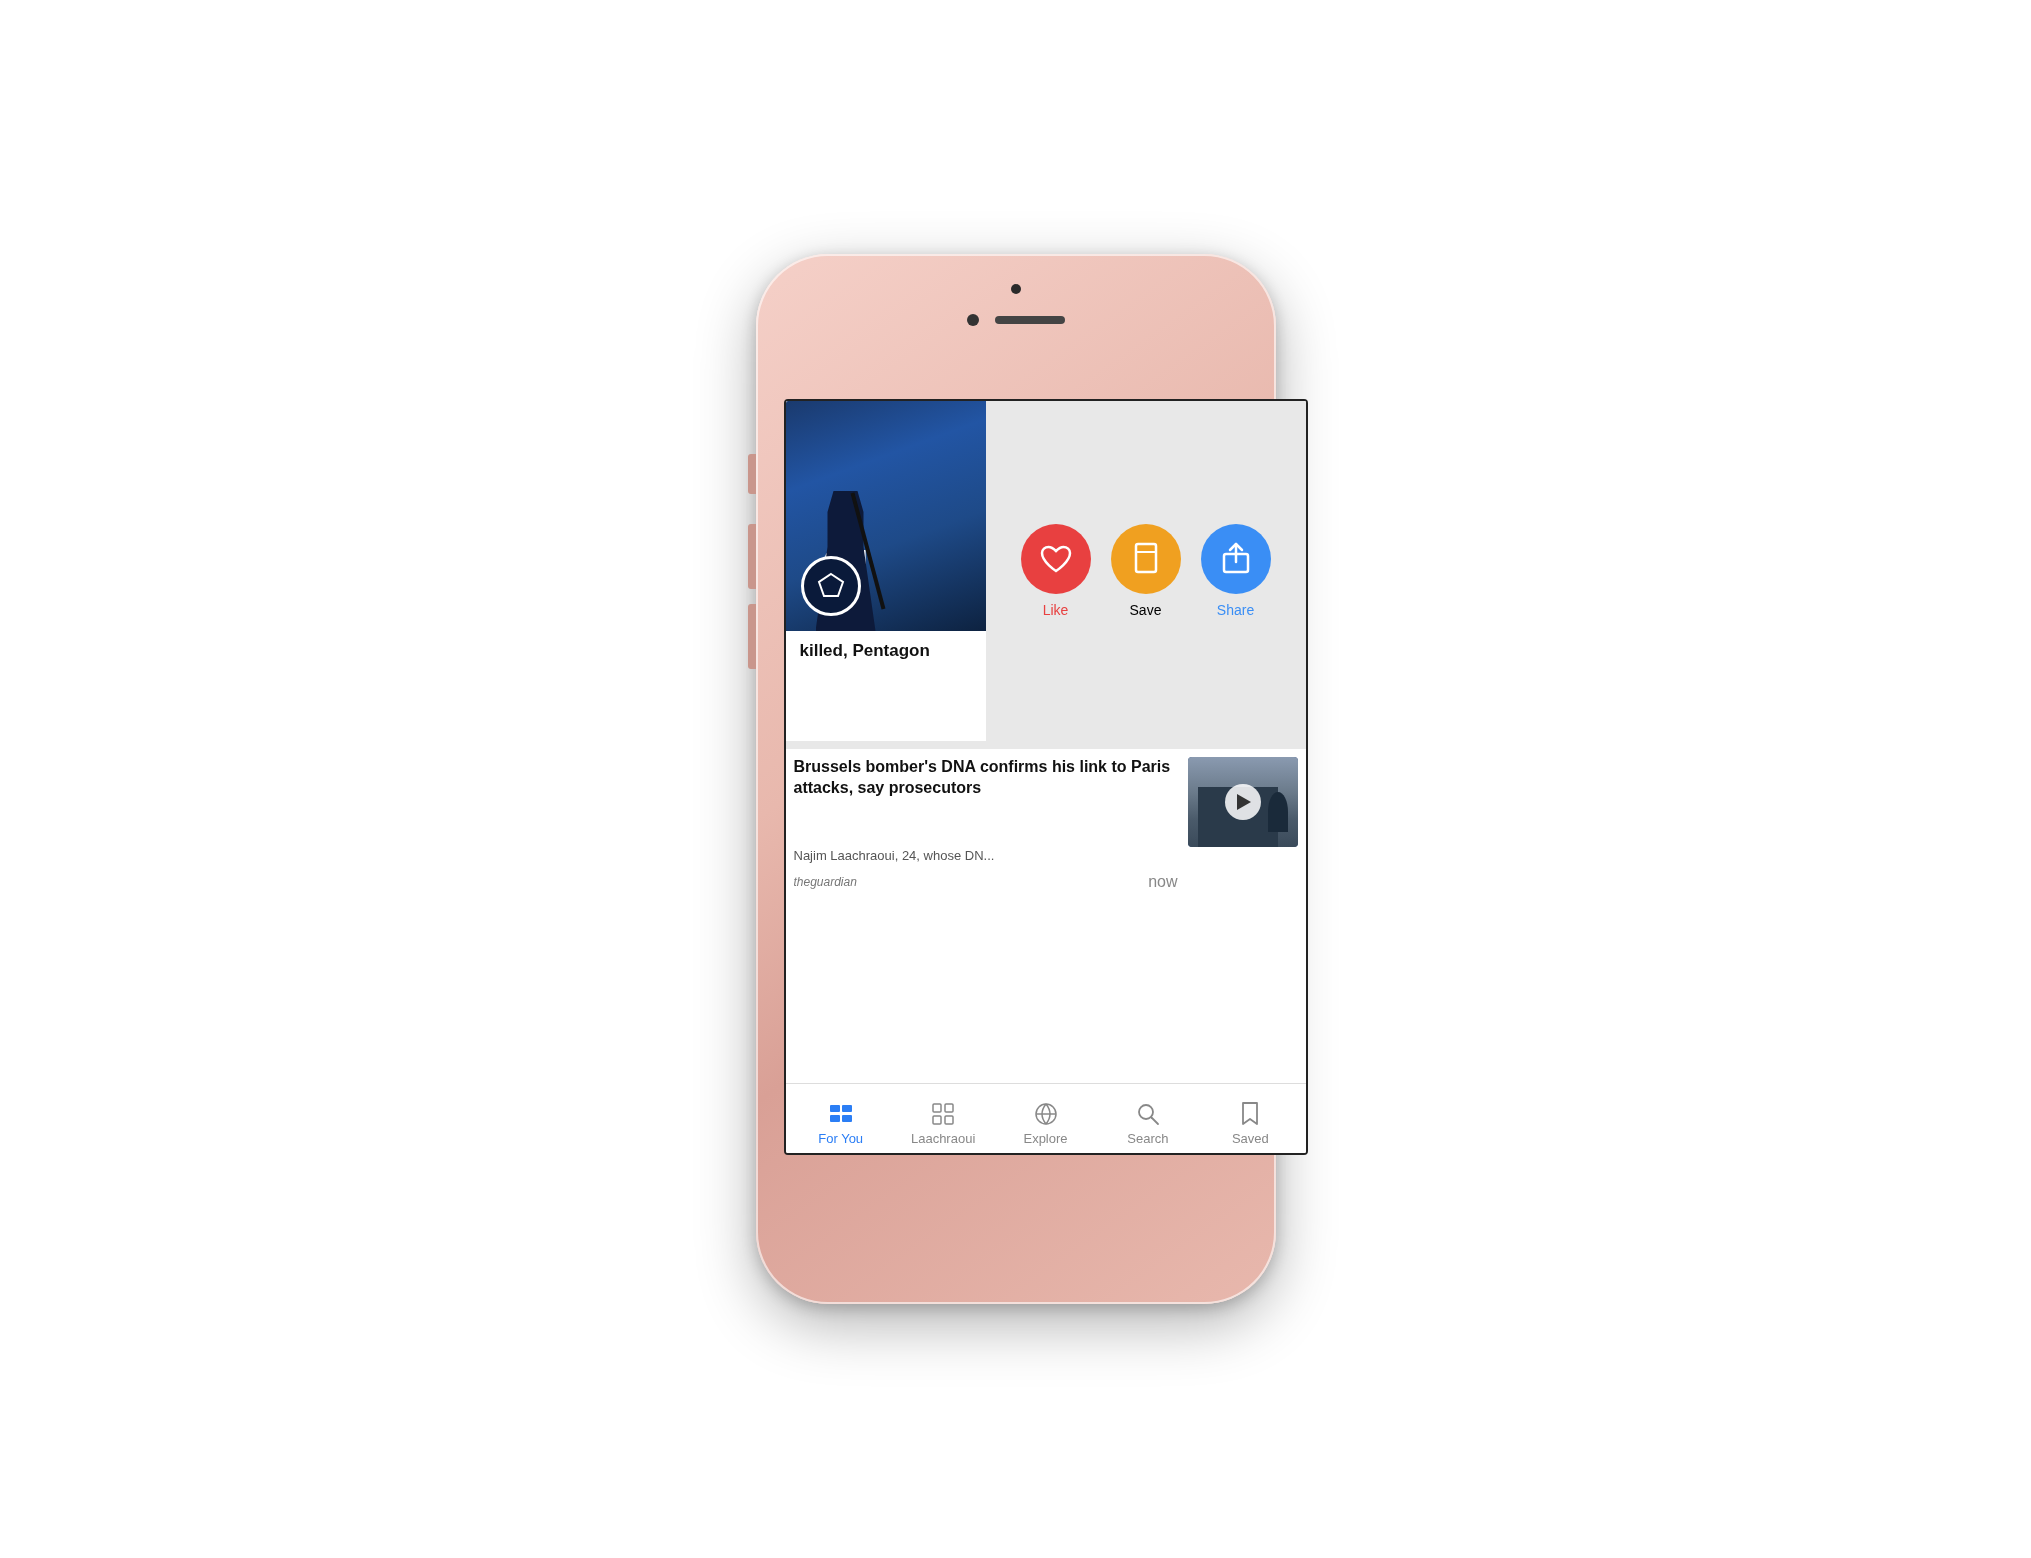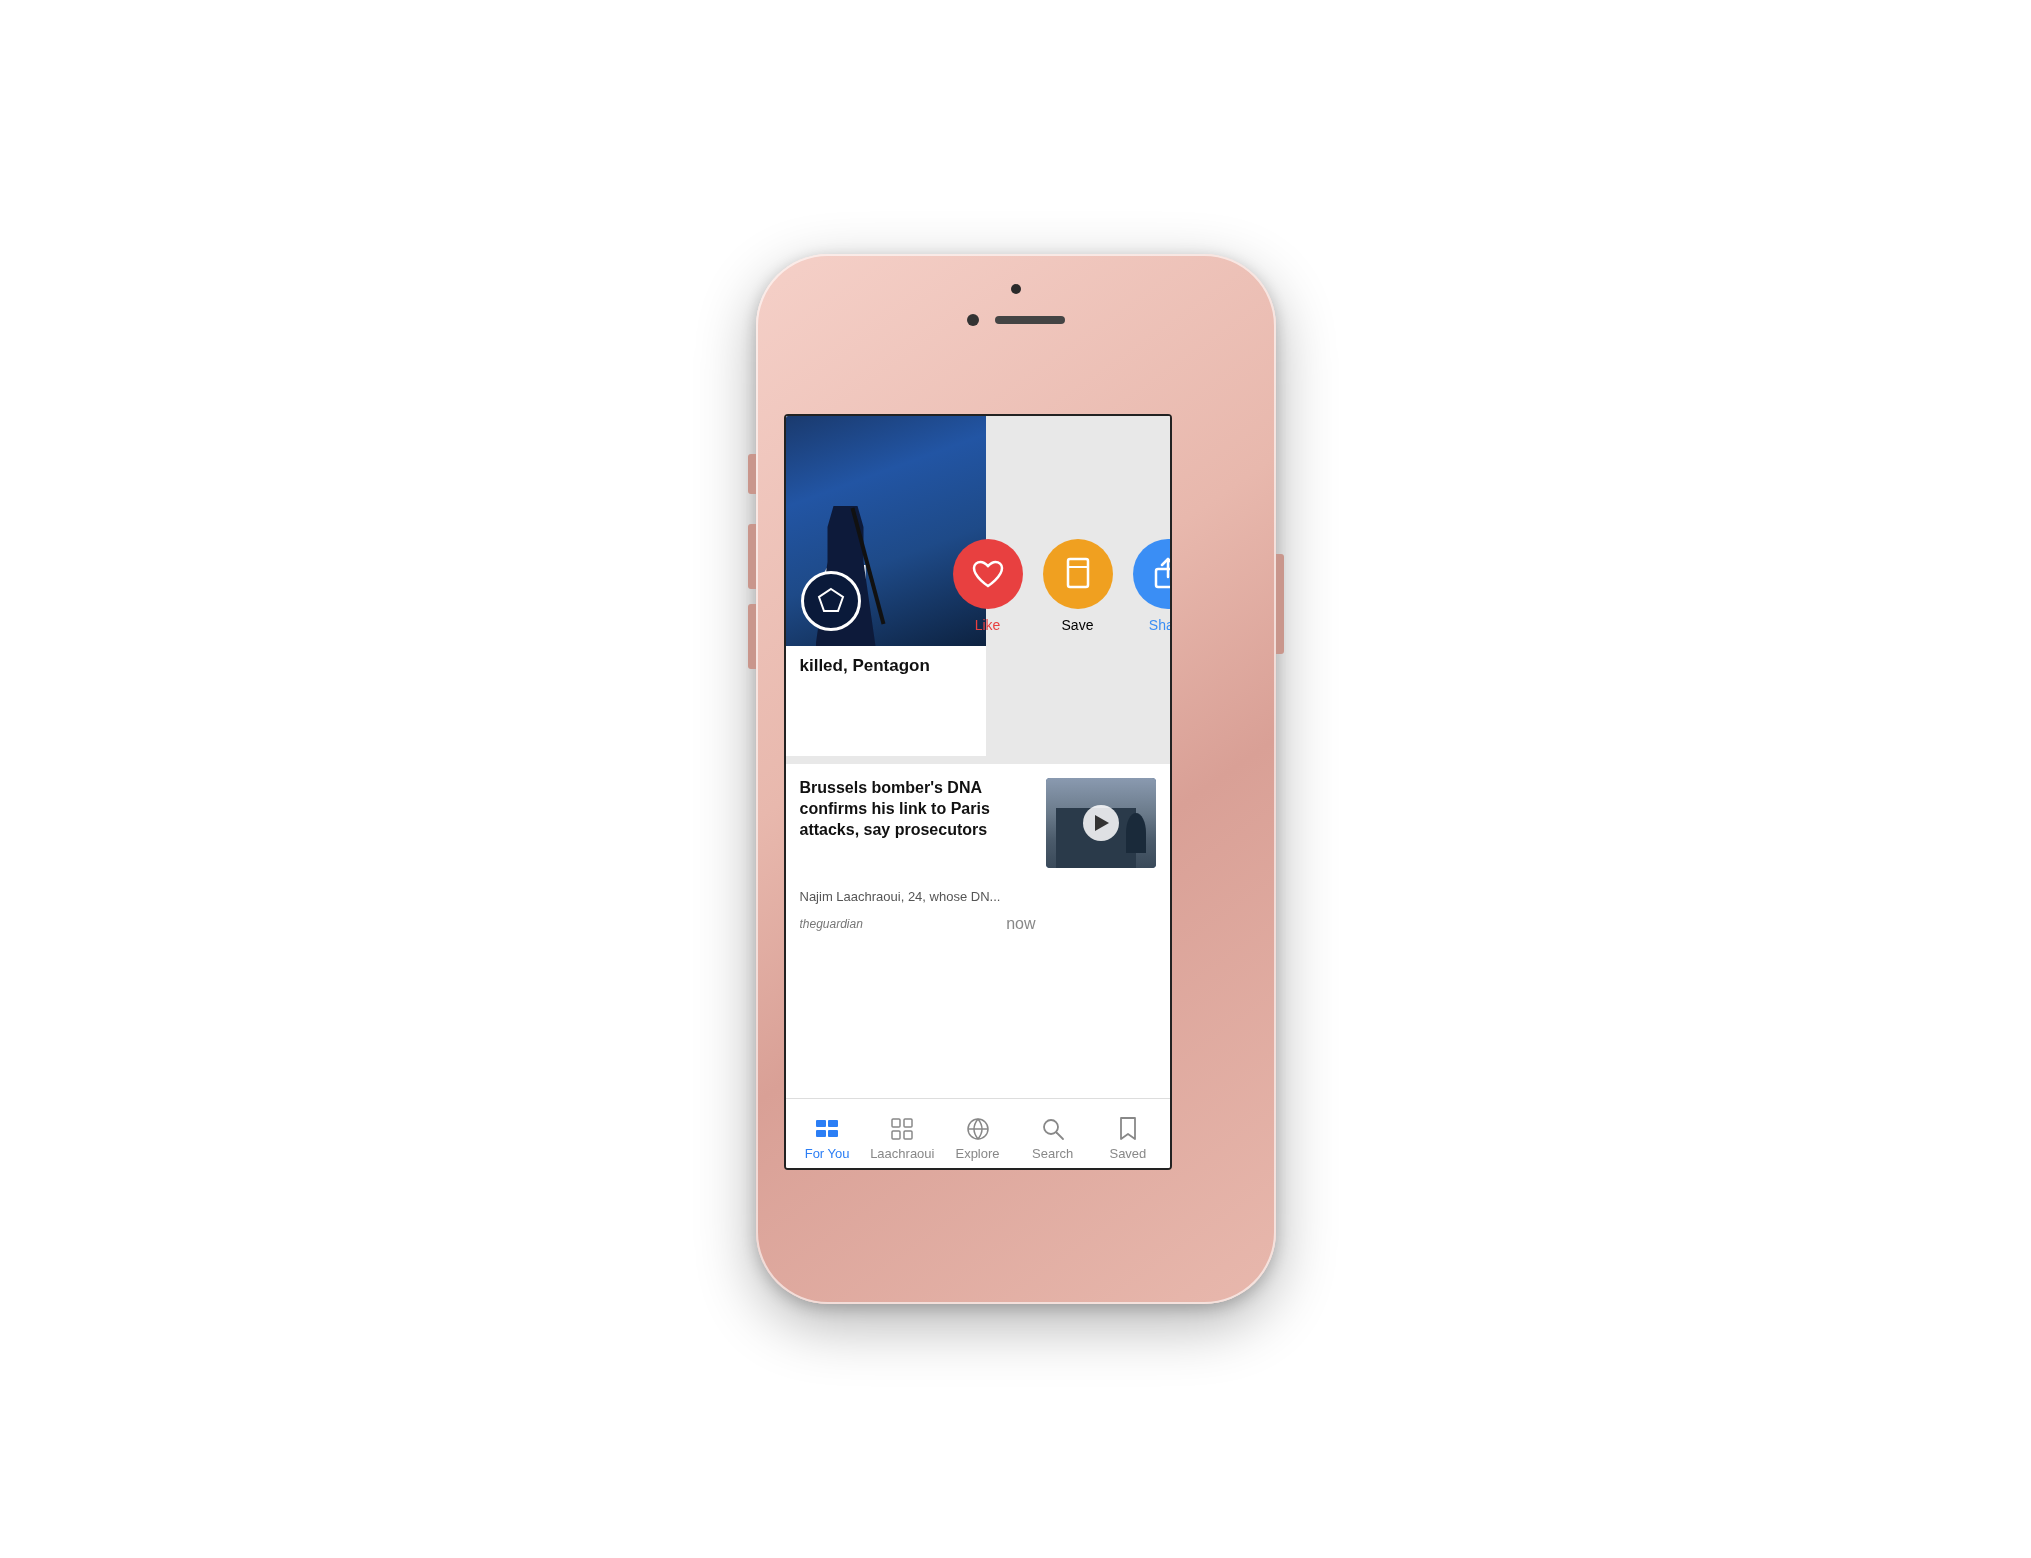--- a/index.html
+++ b/index.html
@@ -76,23 +76,23 @@
       top: 300px;
       width: 8px;
       height: 100px;
       background: #c9968c;
       border-radius: 0 3px 3px 0;
     }
 
     
     .screen {
       position: absolute;
-      top: 160px;
+      top: 145px;
       left: 28px;
-      width: 388px;
+      width: 524px;
       height: 756px;
       background: #f0f0f0;
       border-radius: 4px;
       overflow: hidden;
       border: 2px solid #222;
     }
 
     
     .phone-top {
       position: absolute;
@@ -238,21 +238,21 @@
 
     
     .divider {
       height: 8px;
       background: #e8e8e8;
     }
 
     
     .card-2 {
       background: #fff;
-      padding: 14px;
+      padding: 8px;
       flex: 1;
     }
 
     .card-2-inner {
       display: flex;
       flex-direction: row;
       gap: 10px;
     }
 
     .card-2-text {

